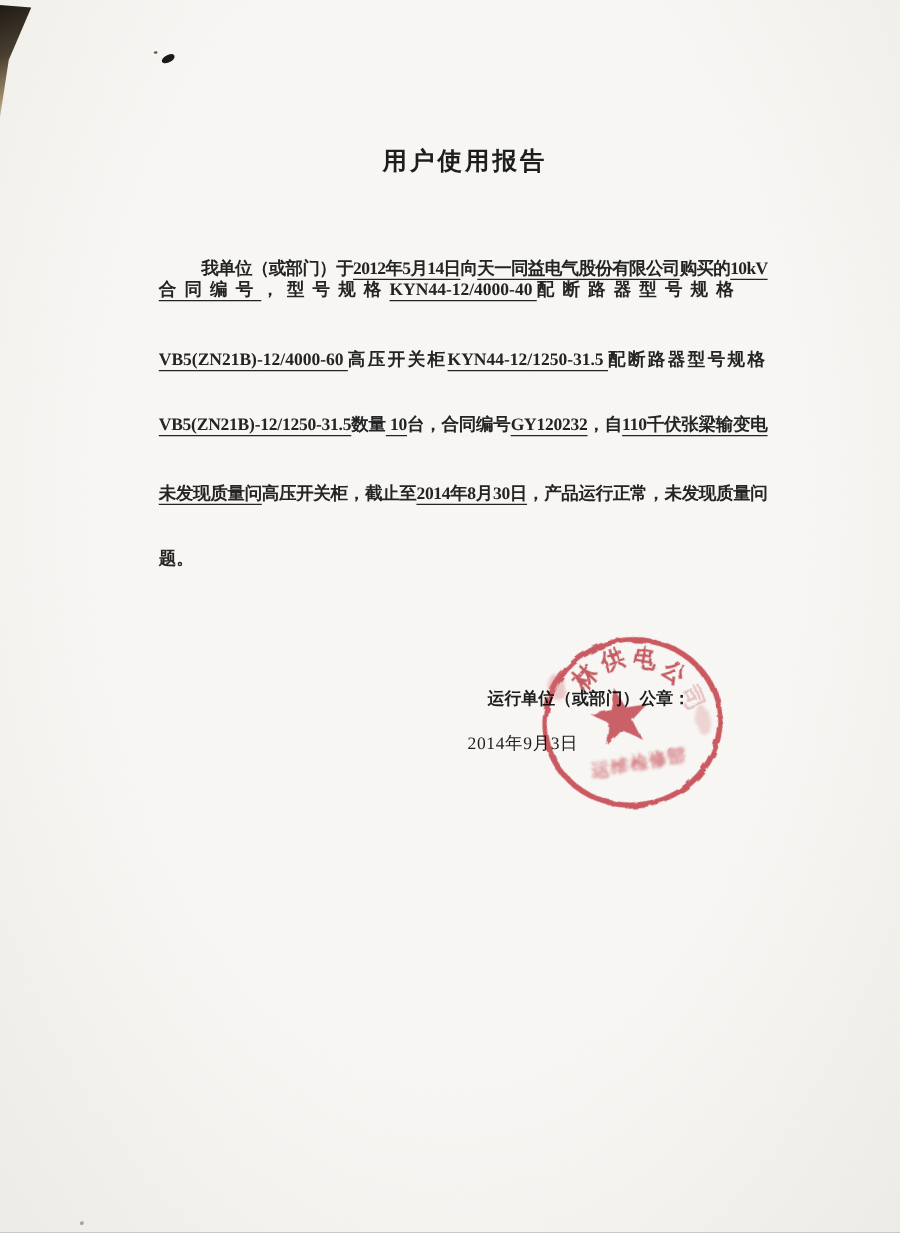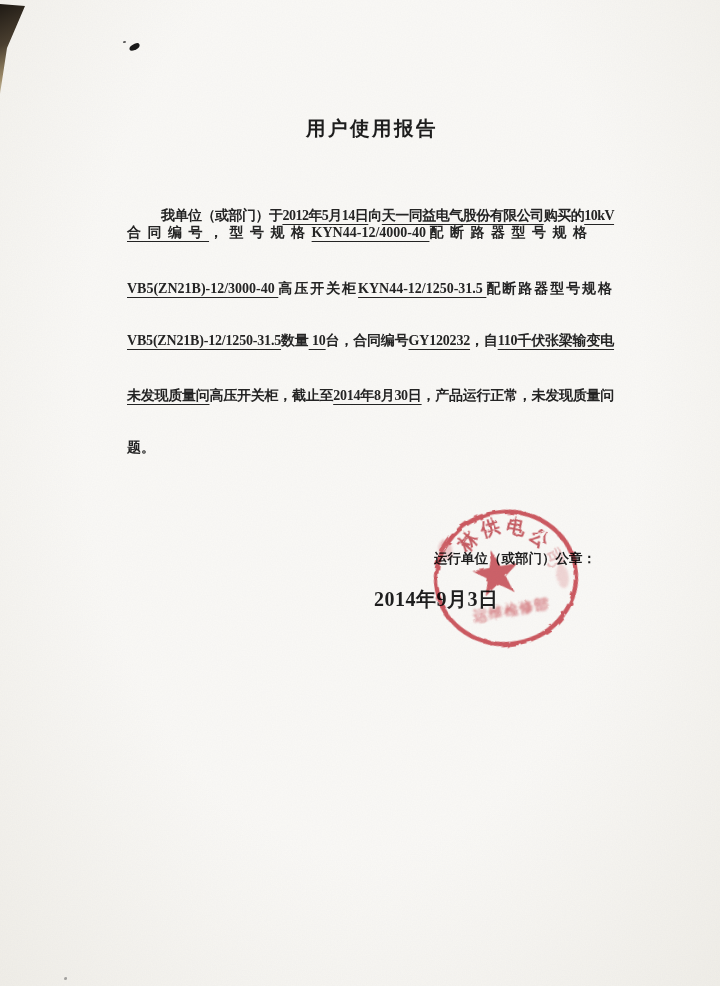--- a/index.html
+++ b/index.html
@@ -37,22 +37,22 @@
     font-weight:600;color:#242424;
   }
   .line:nth-child(1){top:0;}
   .line:nth-child(2){top:49px;}
   .line:nth-child(3){top:105px;}
   .line:nth-child(4){top:157px;}
   .line:nth-child(5){top:212px;}
   .line:nth-child(6){top:264px;}
   .indent{padding-left:34px;margin-top:32px;}
   .u{text-decoration:underline;text-underline-offset:3.5px;text-decoration-thickness:1.2px;}
-  .sig-label{position:absolute;left:390px;top:550px;font-size:13.5px;font-weight:600;color:#1e1e1e;margin-left:44px;}
-  .sig-date{position:absolute;left:374px;top:586px;font-size:20px;font-weight:700;letter-spacing:.5px;color:#1e1e1e;}
+  .sig-label{position:absolute;left:390px;top:550px;font-size:13.5px;font-weight:600;color:#1e1e1e;}
+  .sig-date{position:absolute;left:374px;top:586px;font-size:14px;font-weight:400;letter-spacing:.5px;color:#1e1e1e;}
   .stamp{
     position:absolute;left:414px;top:488px;width:184px;height:184px;
     mix-blend-mode:multiply;opacity:.93;
   }
   .ring{fill:none;stroke:#c5313b;stroke-width:4.4;opacity:.86;}
   .arc-char{font-size:19px;font-weight:bold;fill:#bd343e;text-anchor:middle;
     font-family:"Liberation Serif","DejaVu Serif",serif;opacity:.85;}
   .arc-char.faded{opacity:.28;}
   .seal-star{fill:#c2343d;opacity:.82;}
   .seal-bottom{font-size:14px;font-weight:bold;fill:#cd4d55;text-anchor:middle;
@@ -75,21 +75,21 @@
   <div class="corner-wedge"></div>
   <div class="speck s1"></div>
   <div class="speck s2"></div>
   <div class="speck s3"></div>
 
   <h1 class="title">用户使用报告</h1>
 
   <div class="body" id="report-body">
       <div class="line indent"><span class="wrap" style="letter-spacing: -0.510417px;"><span>我单位（或部门）于</span><span class="u">2012年5月14日</span><span>向</span><span class="u">天一同益电气股份有限公司</span><span>购买的</span><span class="u">10kV</span></span></div>
       <div class="line"><span class="wrap"><span class="u sp" style="letter-spacing: 6.50955px;">合同编号</span><span class="sp" style="letter-spacing: 6.50955px;">，型号规格</span><span class="u">KYN44-12/4000-40 </span><span class="sp" style="letter-spacing: 6.50955px;">配断路器型号规格</span></span></div>
-      <div class="line"><span class="wrap"><span class="u">VB5(ZN21B)-12/3000-40 </span><span class="sp" style="letter-spacing: 1.95312px;">高压开关柜</span><span class="u">KYN44-12/1250-31.5 </span><span class="sp" style="letter-spacing: 1.95312px;">配断路器型号规格</span></span></div>
+      <div class="line"><span class="wrap"><span class="u">VB5(ZN21B)-12/4000-60 </span><span class="sp" style="letter-spacing: 1.95312px;">高压开关柜</span><span class="u">KYN44-12/1250-31.5 </span><span class="sp" style="letter-spacing: 1.95312px;">配断路器型号规格</span></span></div>
       <div class="line"><span class="wrap" style="letter-spacing: -0.185475px;"><span class="u">VB5(ZN21B)-12/1250-31.5</span><span>数量</span><span class="u"> 10</span><span>台，合同编号</span><span class="u">GY120232</span><span>，自</span><span class="u">110千伏张梁输变电</span></span></div>
       <div class="line"><span class="wrap" style="letter-spacing: -0.25641px;"><span class="u">未发现质量问</span><span>高压开关柜，截止至</span><span class="u">2014年8月30日</span><span>，产品运行正常，未发现质量问</span></span></div>
       <div class="line"><span class="wrap"><span>题。</span></span></div>
     </div>
 
   <div class="sig-label">运行单位（或部门）公章：</div>
   <div class="sig-date">2014年9月3日</div>
 
   <svg class="stamp" viewBox="0 0 184 184" xmlns="http://www.w3.org/2000/svg">
     <defs>

